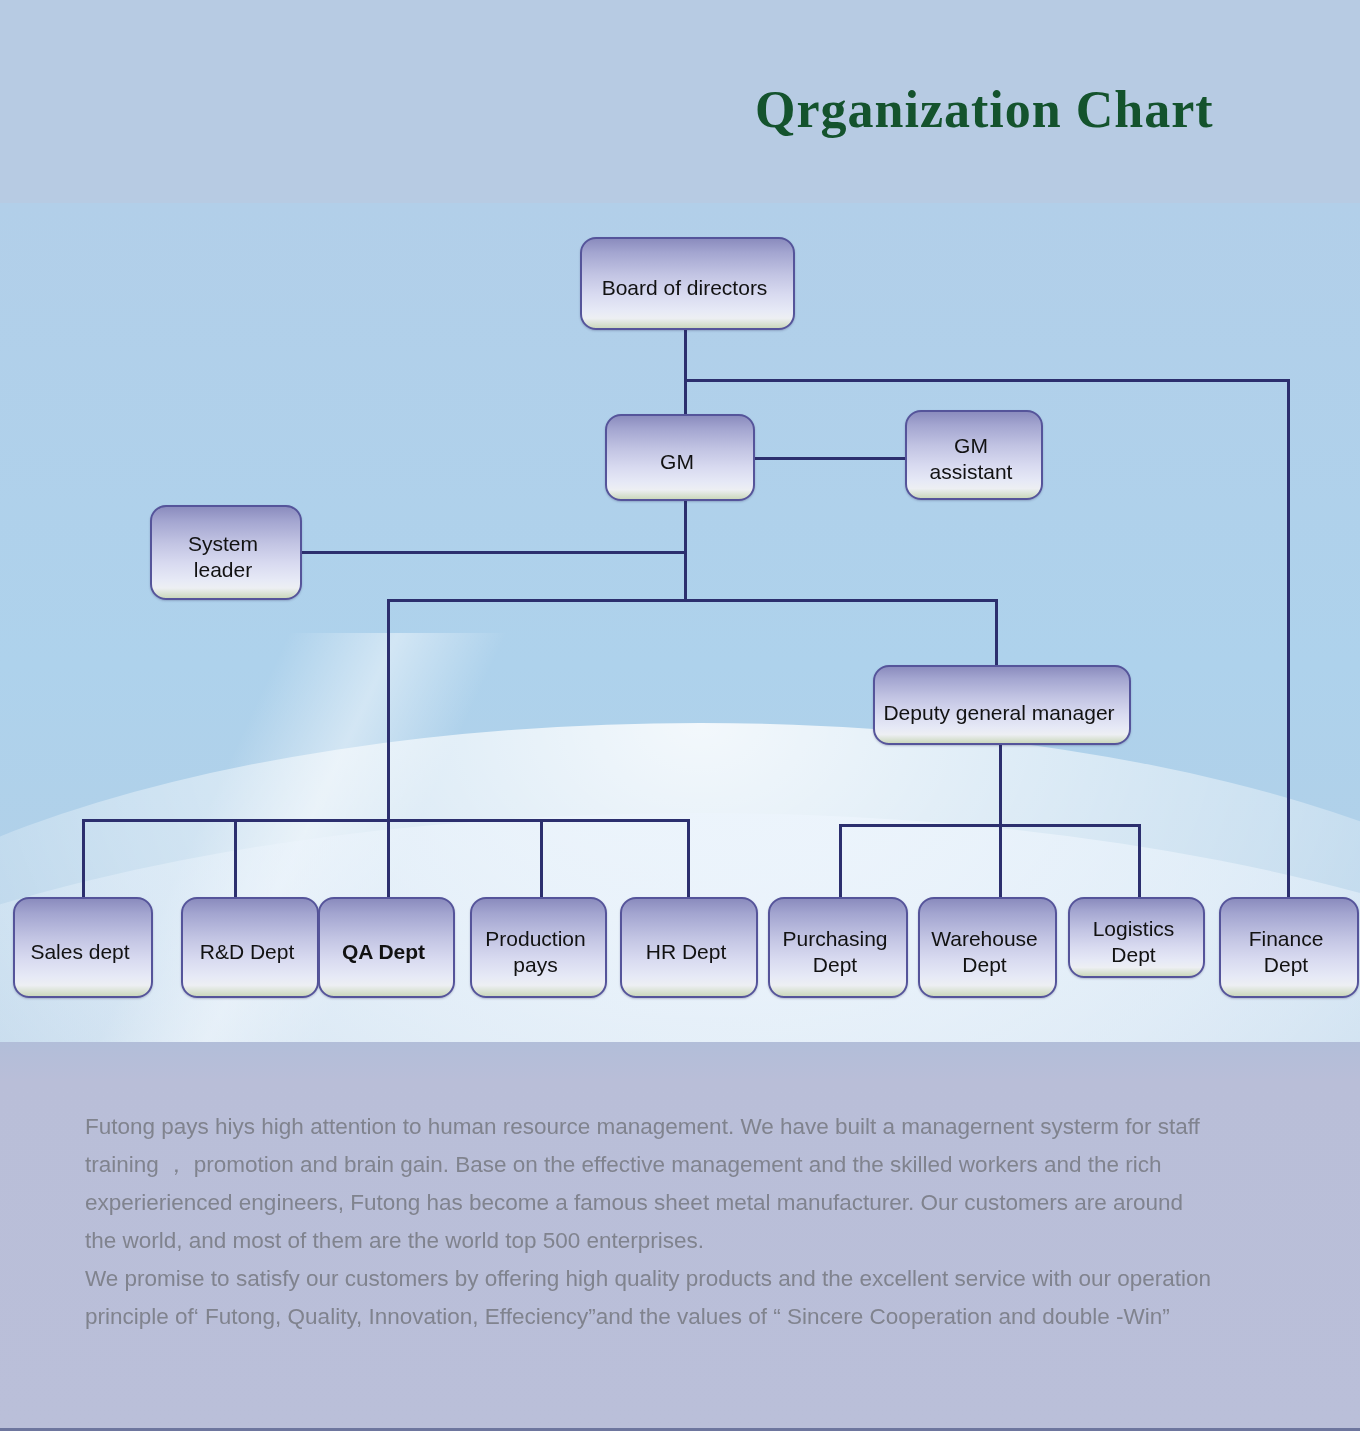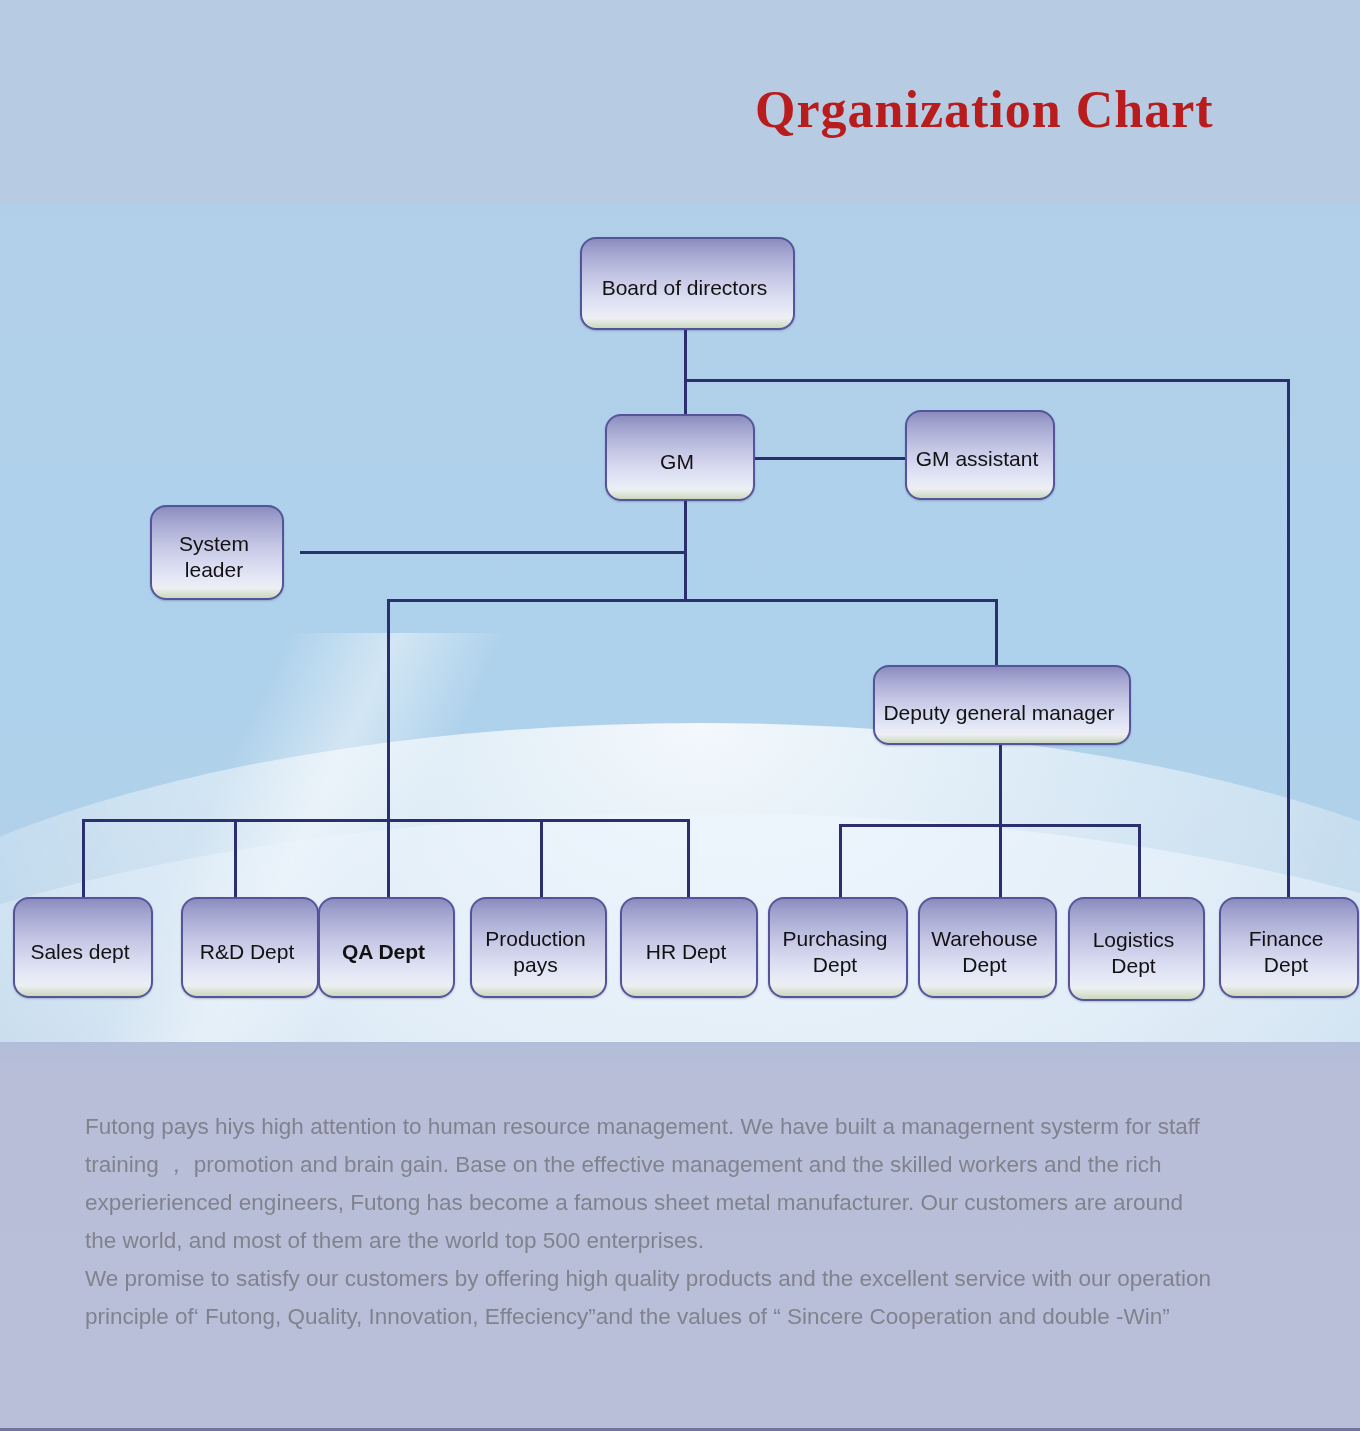--- a/index.html
+++ b/index.html
@@ -18,21 +18,21 @@
          background:linear-gradient(115deg,rgba(255,255,255,0) 40%,rgba(255,255,255,0.45) 50%,rgba(255,255,255,0) 60%);}
   .footer-panel{position:absolute;left:0;top:1042px;width:1360px;height:389px;
             background:linear-gradient(180deg,#b2bed9 0%,#b9bed8 10%,#babfd9 100%);}
   .footer-edge{position:absolute;left:0;top:1428px;width:1360px;height:3px;background:rgba(47,58,110,0.55);}
 
   
   .tri{position:absolute;left:665px;top:86px;width:0;height:0;
        border-top:28px solid transparent;border-bottom:28px solid transparent;border-right:48px solid #e8randomly0;}
   .tri{border-right-color:#e60916;}
   .page-title{position:absolute;left:755px;top:80px;width:560px;
-       font-family:"Liberation Serif",serif;font-weight:bold;font-size:52px;letter-spacing:1px;color:#b91c1c;}
+       font-family:"Liberation Serif",serif;font-weight:bold;font-size:52px;letter-spacing:1px;color:#14532d;}
 
   
   .node{position:absolute;box-sizing:border-box;border:2px solid #55549a;border-radius:16px;
         background:linear-gradient(180deg,#8b8cbe 0%,#a3a5d0 15%,#c2c4e3 40%,#d8daf0 62%,#e6e9f6 80%,#edeff3 89%,#cbd8bd 100%);
         display:flex;align-items:center;justify-content:center;text-align:center;
         color:#121212;font-size:21px;line-height:26px;padding:18px 12px 10px 6px;
         box-shadow:0 1px 2px rgba(40,40,90,0.25);}
   .node.small{font-size:21px;}
 
   
@@ -75,32 +75,32 @@
   <div class="ln v" style="left:540px;top:819px;height:78px;"></div>
   <div class="ln v" style="left:687px;top:819px;height:78px;"></div>
   <div class="ln v" style="left:995px;top:599px;height:66px;"></div>
   <div class="ln v" style="left:999px;top:745px;height:152px;"></div>
   <div class="ln h" style="left:839px;top:824px;width:302px;"></div>
   <div class="ln v" style="left:839px;top:824px;height:73px;"></div>
   <div class="ln v" style="left:1138px;top:824px;height:73px;"></div>
 
   <div class="node" style="left:580px;top:237px;width:215px;height:93px;">Board of directors</div>
   <div class="node" style="left:605px;top:414px;width:150px;height:87px;">GM</div>
-  <div class="node" style="left:905px;top:410px;width:150px;height:90px;">GM assistant</div>
-  <div class="node" style="left:150px;top:505px;width:134px;height:95px;">System leader</div>
+  <div class="node" style="left:905px;top:410px;width:138px;height:90px;">GM assistant</div>
+  <div class="node" style="left:150px;top:505px;width:152px;height:95px;">System leader</div>
   <div class="node" style="left:873px;top:665px;width:258px;height:80px;padding-top:26px;">Deputy general manager</div>
 
   <div class="node small" style="left:13px;top:897px;width:140px;height:101px;">Sales dept</div>
   <div class="node small" style="left:181px;top:897px;width:138px;height:101px;">R&amp;D Dept</div>
   <div class="node small" style="left:318px;top:897px;width:137px;height:101px;font-weight:bold;">QA Dept</div>
   <div class="node small" style="left:470px;top:897px;width:137px;height:101px;">Production pays</div>
   <div class="node small" style="left:620px;top:897px;width:138px;height:101px;">HR Dept</div>
   <div class="node small" style="left:768px;top:897px;width:140px;height:101px;">Purchasing Dept</div>
   <div class="node small" style="left:918px;top:897px;width:139px;height:101px;">Warehouse Dept</div>
-  <div class="node small" style="left:1068px;top:897px;width:137px;height:104px;text-align:center;">Logistics Dept</div>
+  <div class="node small" style="left:1068px;top:897px;width:137px;height:81px;text-align:center;">Logistics Dept</div>
   <div class="node small" style="left:1219px;top:897px;width:140px;height:101px;">Finance Dept</div>
 
   <div class="footer-text">
     <div>
         <div class="pline">Futong pays hiys high attention to human resource management. We have built a managernent systerm for staff</div>
         <div class="pline">training ， promotion and brain gain. Base on the effective management and the skilled workers and the rich</div>
         <div class="pline">experierienced engineers, Futong has become a famous sheet metal manufacturer. Our customers are around</div>
         <div class="pline">the world, and most of them are the world top 500 enterprises.</div>
       </div>
     <div>

